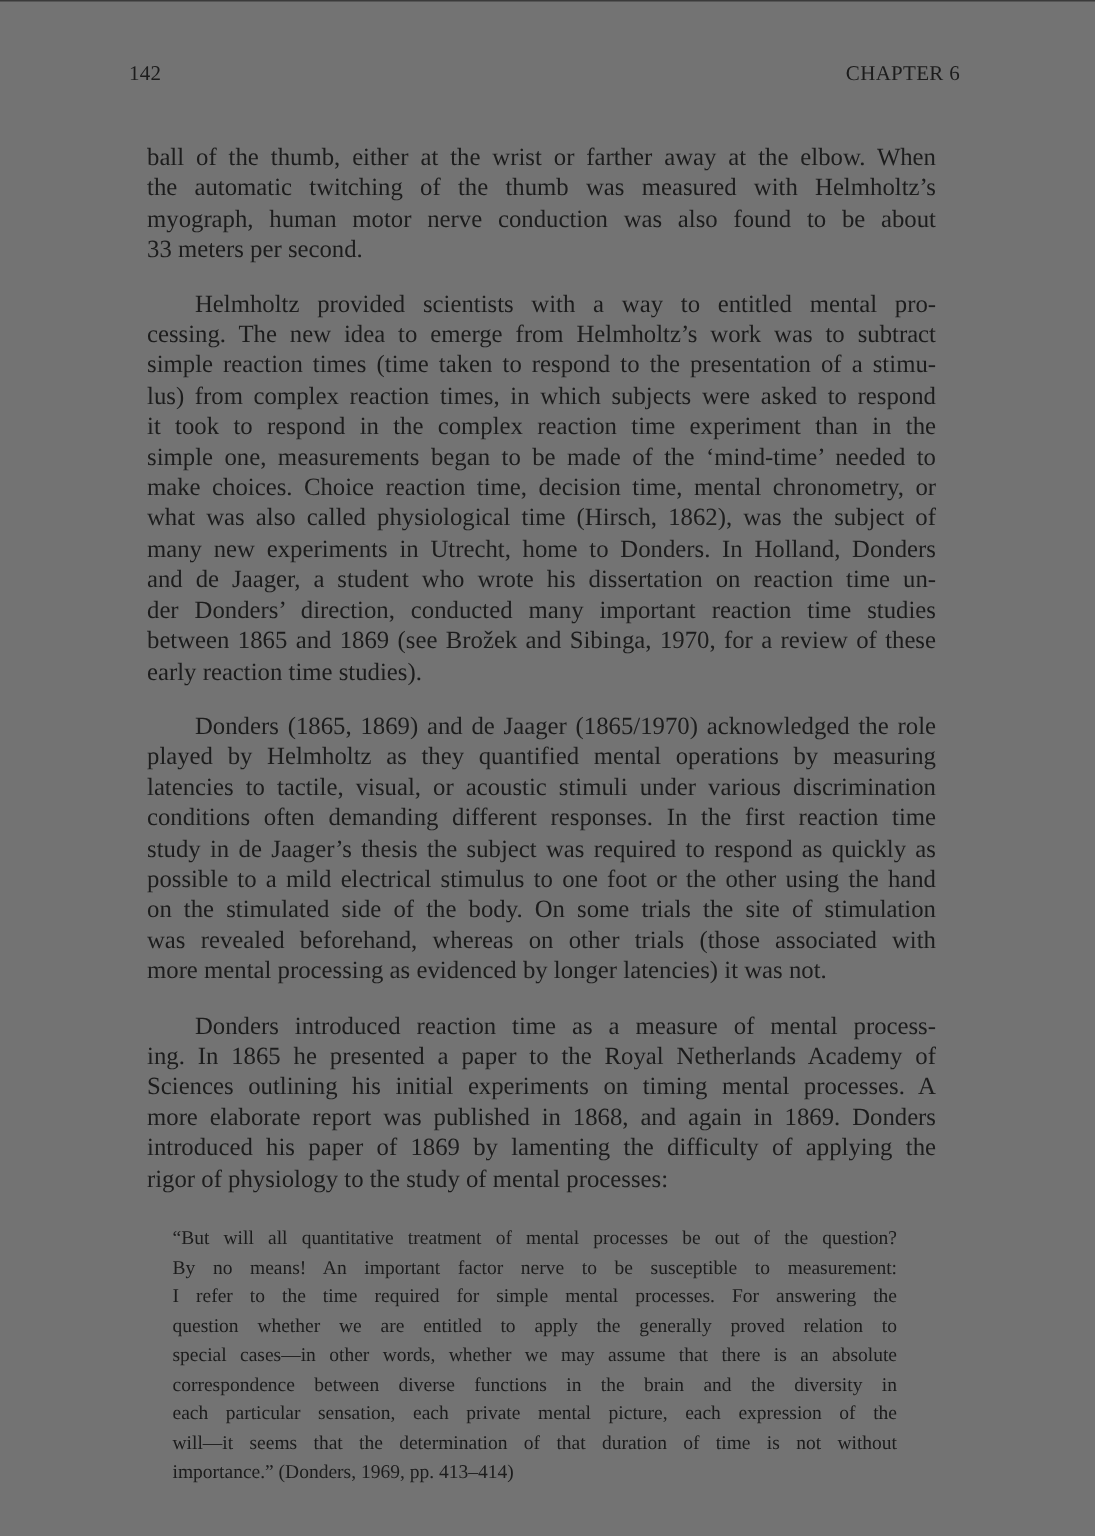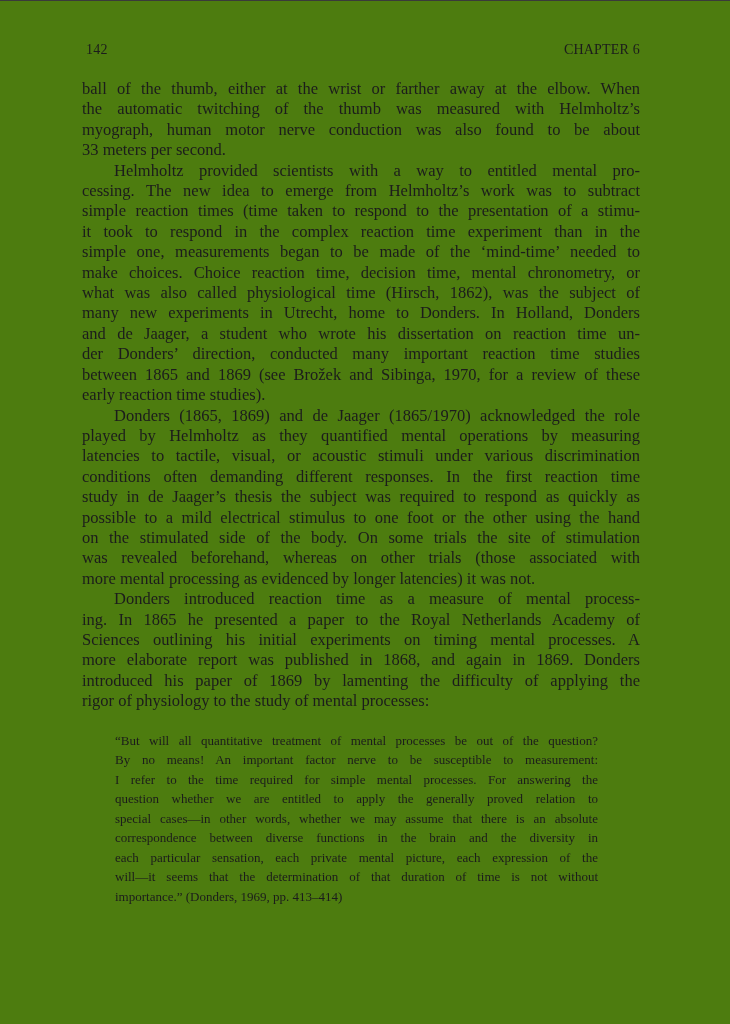--- a/index.html
+++ b/index.html
@@ -4,21 +4,21 @@
 <style>
   html, body {
     margin: 0;
     padding: 0;
     background: #ffffff;
   }
   .page {
     position: relative;
     width: 730px;
     height: 1024px;
-    background: #4d7c0f;
+    background: #737373;
     overflow: hidden;
     font-family: "Liberation Serif", "DejaVu Serif", serif;
     color: #1c1c1c;
   }
   .scan-edge-top {
     position: absolute;
     top: 0; left: 0;
     width: 730px; height: 1px;
     background: #3a3a3a;
   }
@@ -34,21 +34,21 @@
     letter-spacing: 0.2px;
   }
   .text-column {
     position: absolute;
     left: 82px;
     top: 79px;
     width: 558px;
     font-size: 16.5px;
     line-height: 20.4px;
   }
-  .paragraph { margin: 0; }
+  .paragraph { margin: 16px; }
   .line {
     text-align: justify;
     text-align-last: justify;
   }
   .line.last {
     text-align: center;
     text-align-last: left;
   }
   .paragraph.indent .line.first {
     text-indent: 32px;
@@ -77,20 +77,21 @@
   <div class="paragraph">
         <div class="line first">ball of the thumb, either at the wrist or farther away at the elbow. When</div>
         <div class="line">the automatic twitching of the thumb was measured with Helmholtz’s</div>
         <div class="line">myograph, human motor nerve conduction was also found to be about</div>
         <div class="line last">33 meters per second.</div>
       </div>
       <div class="paragraph indent">
         <div class="line first">Helmholtz provided scientists with a way to entitled mental pro-</div>
         <div class="line">cessing. The new idea to emerge from Helmholtz’s work was to subtract</div>
         <div class="line">simple reaction times (time taken to respond to the presentation of a stimu-</div>
+        <div class="line">lus) from complex reaction times, in which subjects were asked to respond</div>
         <div class="line">it took to respond in the complex reaction time experiment than in the</div>
         <div class="line">simple one, measurements began to be made of the ‘mind-time’ needed to</div>
         <div class="line">make choices. Choice reaction time, decision time, mental chronometry, or</div>
         <div class="line">what was also called physiological time (Hirsch, 1862), was the subject of</div>
         <div class="line">many new experiments in Utrecht, home to Donders. In Holland, Donders</div>
         <div class="line">and de Jaager, a student who wrote his dissertation on reaction time un-</div>
         <div class="line">der Donders’ direction, conducted many important reaction time studies</div>
         <div class="line">between 1865 and 1869 (see Brožek and Sibinga, 1970, for a review of these</div>
         <div class="line last">early reaction time studies).</div>
       </div>

